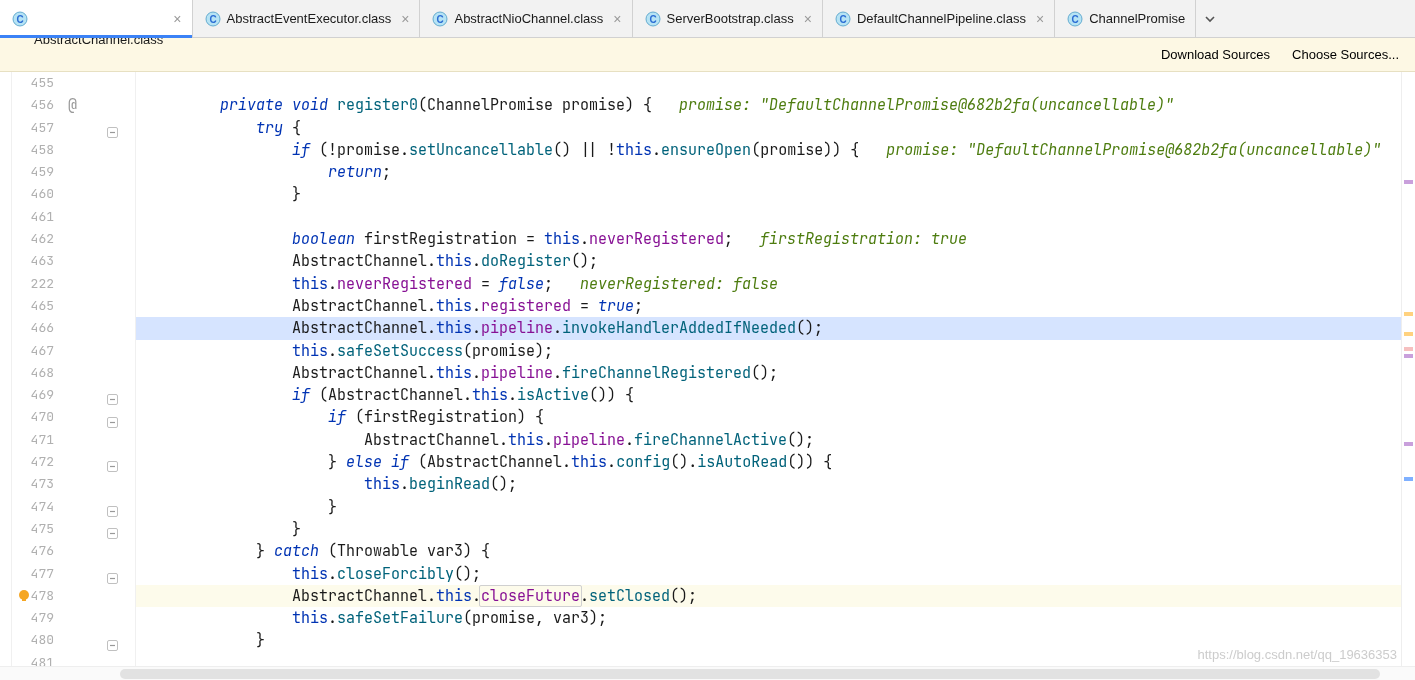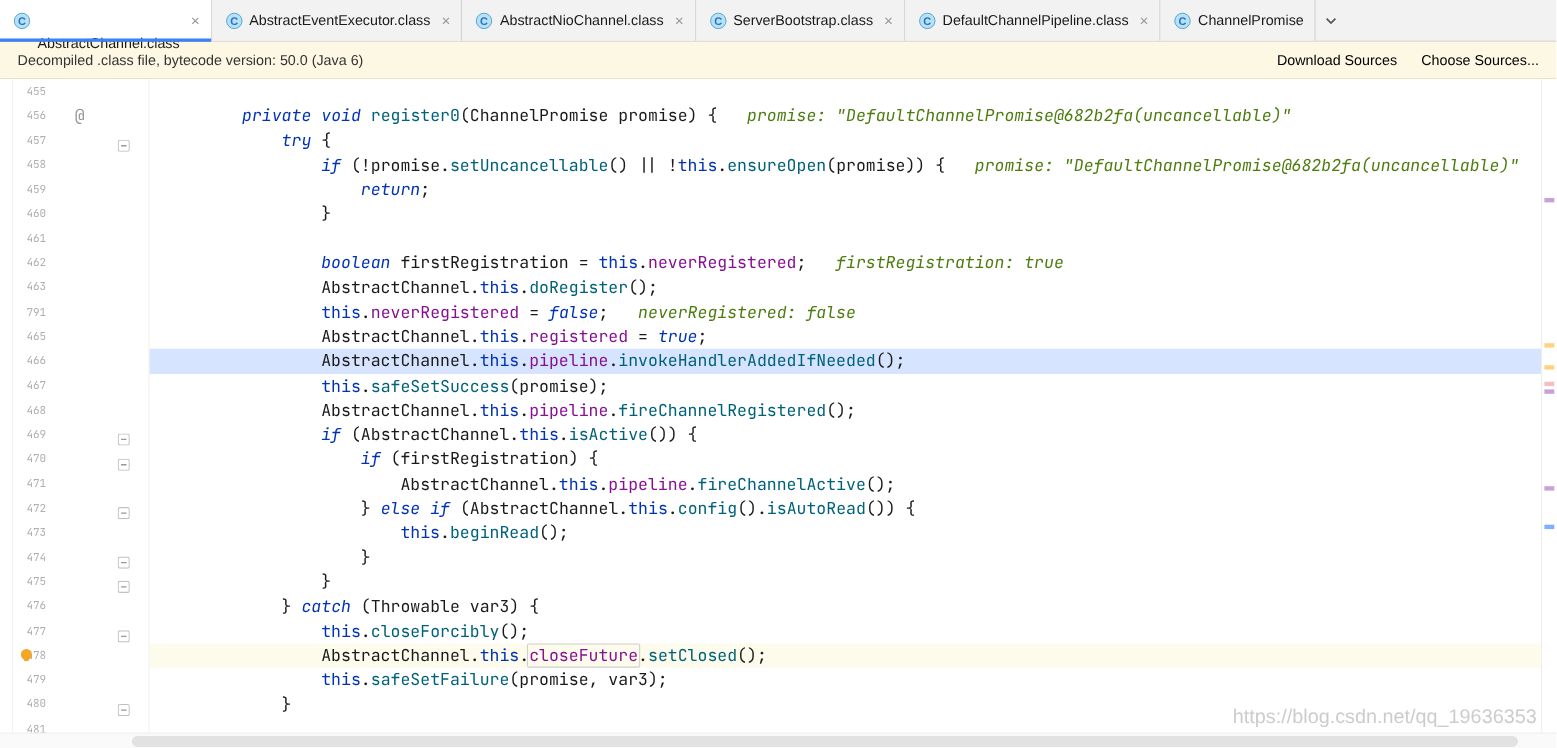--- a/index.html
+++ b/index.html
@@ -87,24 +87,24 @@
   background: #fff;
   position: relative;
 }
 .left-strip {
   width: 12px;
   background: #fff;
   border-right: 1px solid #f0f0f0;
 }
 .gutter {
   width: 48px;
-  text-align: center;
+  text-align: right;
   color: #b0b0b0;
   background: #fff;
-  font-size: 10px;
+  font-size: 13px;
   padding-right: 6px;
 }
 .gutter .ln { height: 22.3px; line-height: 22.3px; }
 .annot-col {
   width: 40px;
   position: relative;
 }
 .annot-col .annot {
   position: absolute;
   font-family: "JetBrains Mono", Menlo, Consolas, monospace;
@@ -169,21 +169,21 @@
   height: 10px;
   width: 1260px;
   background: #e2e2e2;
   border-radius: 5px;
 }
 .watermark {
   position: absolute;
   right: 18px;
   bottom: 18px;
   color: #ccc;
-  font-size: 18px;
+  font-size: 13px;
   font-family: -apple-system, BlinkMacSystemFont, "Segoe UI", Arial, sans-serif;
 }
 .empty-strip {
   width: 10px;
   background:#fff;
   border-right: 1px solid #f0f0f0;
 }
 .cursor-word { border:1px solid #d0d0d0; border-radius:2px; padding: 0 1px; margin: 0 -2px;}
 </style>
 </head>
@@ -250,39 +250,38 @@
       <span class="label">ChannelPromise</span>
     </div>
     <div class="tab-overflow">
       <svg width="12" height="12" viewBox="0 0 12 12">
         <path d="M2 4 L6 8 L10 4" stroke="#555" stroke-width="1.6" fill="none"></path>
       </svg>
     </div>
   </div>
 
 <div class="notice-bar">
-  <span>Decompiled .class file, bytecode version: 50.0 (Java 6)</span>
   <span class="spacer"></span>
   <span class="link">Download Sources</span>
   <span class="link">Choose Sources...</span>
 </div>
 
 <div class="editor">
   <div class="left-strip"></div>
   <div class="gutter" id="gutter">
       <div class="ln">455</div>
       <div class="ln">456</div>
       <div class="ln">457</div>
       <div class="ln">458</div>
       <div class="ln">459</div>
       <div class="ln">460</div>
       <div class="ln">461</div>
       <div class="ln">462</div>
       <div class="ln">463</div>
-      <div class="ln">791</div>
+      <div class="ln">222</div>
       <div class="ln">465</div>
       <div class="ln">466</div>
       <div class="ln">467</div>
       <div class="ln">468</div>
       <div class="ln">469</div>
       <div class="ln">470</div>
       <div class="ln">471</div>
       <div class="ln">472</div>
       <div class="ln">473</div>
       <div class="ln">474</div>

